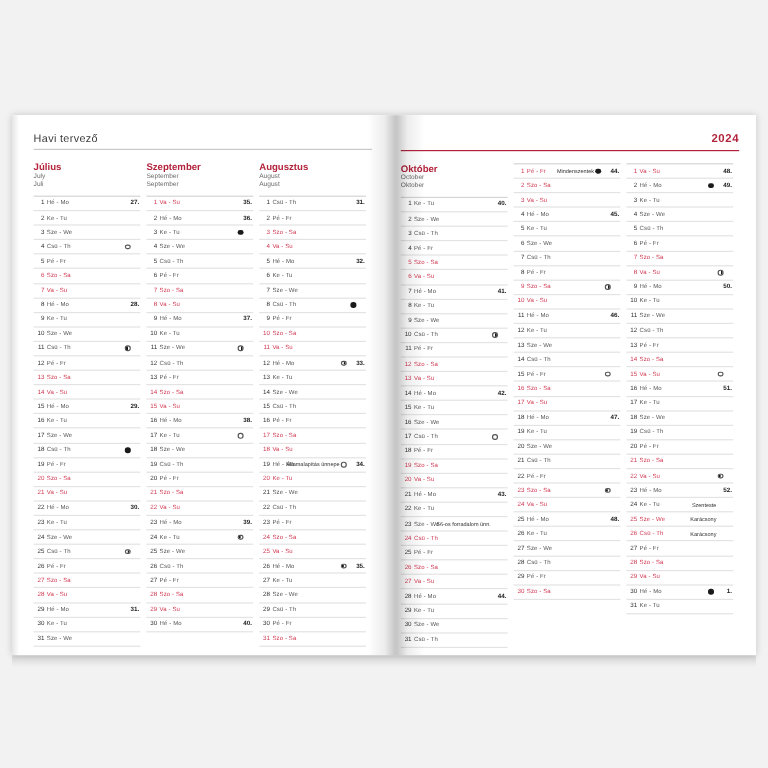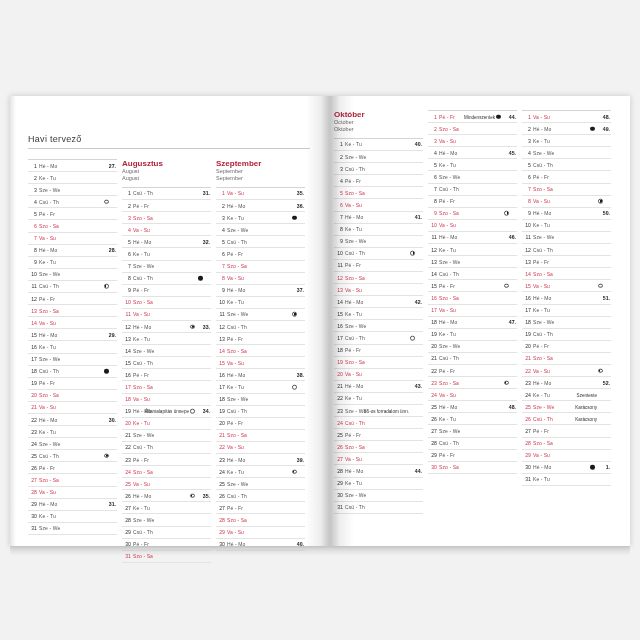--- a/index.html
+++ b/index.html
@@ -42,21 +42,21 @@
   }
   .edge{
     position:absolute;top:0;width:6px;height:450px;
     background:linear-gradient(to right,rgba(0,0,0,.10),rgba(0,0,0,0));
     z-index:4;
   }
 
   .topbar{
     display:flex;align-items:flex-start;justify-content:space-between;
     border-bottom:1px solid #c9c9c9;
-    padding-bottom:4px;margin-bottom:10px;margin-top:24px;
+    padding-bottom:4px;margin-bottom:10px;
   }
   .doc-title{font-size:9px;color:#3a3a3a;letter-spacing:.3px;}
   .year{font-size:9.5px;color:#b2233c;font-weight:bold;letter-spacing:.5px;}
   .topbar.right-bar{border-bottom:1px solid #b2233c;}
 
   .months{display:flex;gap:0;}
   .month{flex:1 1 0;min-width:0;padding-right:5px;box-sizing:border-box;}
 
   .m-head{margin-bottom:5px;}
   .m-head .hu{font-size:8px;font-weight:bold;color:#b2233c;line-height:1.15;}
@@ -104,20 +104,25 @@
 <div class="page">
 
   <div class="spread">
 
     <div class="leaf left">
       <div class="topbar">
         <div class="doc-title">Havi tervező</div>
       </div>
       <div class="months" id="left-months">
           <div class="month">
+            <div class="m-head">
+              <div class="hu">Július</div>
+              <div class="en">July</div>
+              <div class="de">Juli</div>
+            </div>
             <div class="daylist">
               <div class="day">
                 <span class="num">1</span>
                 <span class="dow">Hé - Mo</span>
                 <span class="wk">27.</span>
               </div>
               <div class="day">
                 <span class="num">2</span>
                 <span class="dow">Ke - Tu</span>
               </div>
@@ -237,20 +242,159 @@
                 <span class="dow">Hé - Mo</span>
                 <span class="wk">31.</span>
               </div>
               <div class="day">
                 <span class="num">30</span>
                 <span class="dow">Ke - Tu</span>
               </div>
               <div class="day">
                 <span class="num">31</span>
                 <span class="dow">Sze - We</span>
+              </div>
+            </div>
+          </div>
+          <div class="month">
+            <div class="m-head">
+              <div class="hu">Szeptember</div>
+              <div class="en">September</div>
+              <div class="de">September</div>
+            </div>
+            <div class="daylist">
+              <div class="day sun">
+                <span class="num">1</span>
+                <span class="dow">Va - Su</span>
+                <span class="wk">35.</span>
+              </div>
+              <div class="day">
+                <span class="num">2</span>
+                <span class="dow">Hé - Mo</span>
+                <span class="wk">36.</span>
+              </div>
+              <div class="day">
+                <span class="num">3</span>
+                <span class="dow">Ke - Tu</span>
+                <span class="moon new" style="right: 8px;"></span>
+              </div>
+              <div class="day">
+                <span class="num">4</span>
+                <span class="dow">Sze - We</span>
+              </div>
+              <div class="day">
+                <span class="num">5</span>
+                <span class="dow">Csü - Th</span>
+              </div>
+              <div class="day">
+                <span class="num">6</span>
+                <span class="dow">Pé - Fr</span>
+              </div>
+              <div class="day sat">
+                <span class="num">7</span>
+                <span class="dow">Szo - Sa</span>
+              </div>
+              <div class="day sun">
+                <span class="num">8</span>
+                <span class="dow">Va - Su</span>
+              </div>
+              <div class="day">
+                <span class="num">9</span>
+                <span class="dow">Hé - Mo</span>
+                <span class="wk">37.</span>
+              </div>
+              <div class="day">
+                <span class="num">10</span>
+                <span class="dow">Ke - Tu</span>
+              </div>
+              <div class="day">
+                <span class="num">11</span>
+                <span class="dow">Sze - We</span>
+                <span class="moon first" style="right: 8px;"></span>
+              </div>
+              <div class="day">
+                <span class="num">12</span>
+                <span class="dow">Csü - Th</span>
+              </div>
+              <div class="day">
+                <span class="num">13</span>
+                <span class="dow">Pé - Fr</span>
+              </div>
+              <div class="day sat">
+                <span class="num">14</span>
+                <span class="dow">Szo - Sa</span>
+              </div>
+              <div class="day sun">
+                <span class="num">15</span>
+                <span class="dow">Va - Su</span>
+              </div>
+              <div class="day">
+                <span class="num">16</span>
+                <span class="dow">Hé - Mo</span>
+                <span class="wk">38.</span>
+              </div>
+              <div class="day">
+                <span class="num">17</span>
+                <span class="dow">Ke - Tu</span>
+                <span class="moon full" style="right: 8px;"></span>
+              </div>
+              <div class="day">
+                <span class="num">18</span>
+                <span class="dow">Sze - We</span>
+              </div>
+              <div class="day">
+                <span class="num">19</span>
+                <span class="dow">Csü - Th</span>
+              </div>
+              <div class="day">
+                <span class="num">20</span>
+                <span class="dow">Pé - Fr</span>
+              </div>
+              <div class="day sat">
+                <span class="num">21</span>
+                <span class="dow">Szo - Sa</span>
+              </div>
+              <div class="day sun">
+                <span class="num">22</span>
+                <span class="dow">Va - Su</span>
+              </div>
+              <div class="day">
+                <span class="num">23</span>
+                <span class="dow">Hé - Mo</span>
+                <span class="wk">39.</span>
+              </div>
+              <div class="day">
+                <span class="num">24</span>
+                <span class="dow">Ke - Tu</span>
+                <span class="moon last" style="right: 8px;"></span>
+              </div>
+              <div class="day">
+                <span class="num">25</span>
+                <span class="dow">Sze - We</span>
+              </div>
+              <div class="day">
+                <span class="num">26</span>
+                <span class="dow">Csü - Th</span>
+              </div>
+              <div class="day">
+                <span class="num">27</span>
+                <span class="dow">Pé - Fr</span>
+              </div>
+              <div class="day sat">
+                <span class="num">28</span>
+                <span class="dow">Szo - Sa</span>
+              </div>
+              <div class="day sun">
+                <span class="num">29</span>
+                <span class="dow">Va - Su</span>
+              </div>
+              <div class="day">
+                <span class="num">30</span>
+                <span class="dow">Hé - Mo</span>
+                <span class="wk">40.</span>
               </div>
             </div>
           </div>
           <div class="month">
             <div class="m-head">
               <div class="hu">Augusztus</div>
               <div class="en">August</div>
               <div class="de">August</div>
             </div>
             <div class="daylist">
@@ -383,164 +527,29 @@
               <div class="day">
                 <span class="num">30</span>
                 <span class="dow">Pé - Fr</span>
               </div>
               <div class="day sat">
                 <span class="num">31</span>
                 <span class="dow">Szo - Sa</span>
               </div>
             </div>
           </div>
-          <div class="month">
-            <div class="m-head">
-              <div class="hu">Szeptember</div>
-              <div class="en">September</div>
-              <div class="de">September</div>
-            </div>
-            <div class="daylist">
-              <div class="day sun">
-                <span class="num">1</span>
-                <span class="dow">Va - Su</span>
-                <span class="wk">35.</span>
-              </div>
-              <div class="day">
-                <span class="num">2</span>
-                <span class="dow">Hé - Mo</span>
-                <span class="wk">36.</span>
-              </div>
-              <div class="day">
-                <span class="num">3</span>
-                <span class="dow">Ke - Tu</span>
-                <span class="moon new" style="right: 8px;"></span>
-              </div>
-              <div class="day">
-                <span class="num">4</span>
-                <span class="dow">Sze - We</span>
-              </div>
-              <div class="day">
-                <span class="num">5</span>
-                <span class="dow">Csü - Th</span>
-              </div>
-              <div class="day">
-                <span class="num">6</span>
-                <span class="dow">Pé - Fr</span>
-              </div>
-              <div class="day sat">
-                <span class="num">7</span>
-                <span class="dow">Szo - Sa</span>
-              </div>
-              <div class="day sun">
-                <span class="num">8</span>
-                <span class="dow">Va - Su</span>
-              </div>
-              <div class="day">
-                <span class="num">9</span>
-                <span class="dow">Hé - Mo</span>
-                <span class="wk">37.</span>
-              </div>
-              <div class="day">
-                <span class="num">10</span>
-                <span class="dow">Ke - Tu</span>
-              </div>
-              <div class="day">
-                <span class="num">11</span>
-                <span class="dow">Sze - We</span>
-                <span class="moon first" style="right: 8px;"></span>
-              </div>
-              <div class="day">
-                <span class="num">12</span>
-                <span class="dow">Csü - Th</span>
-              </div>
-              <div class="day">
-                <span class="num">13</span>
-                <span class="dow">Pé - Fr</span>
-              </div>
-              <div class="day sat">
-                <span class="num">14</span>
-                <span class="dow">Szo - Sa</span>
-              </div>
-              <div class="day sun">
-                <span class="num">15</span>
-                <span class="dow">Va - Su</span>
-              </div>
-              <div class="day">
-                <span class="num">16</span>
-                <span class="dow">Hé - Mo</span>
-                <span class="wk">38.</span>
-              </div>
-              <div class="day">
-                <span class="num">17</span>
-                <span class="dow">Ke - Tu</span>
-                <span class="moon full" style="right: 8px;"></span>
-              </div>
-              <div class="day">
-                <span class="num">18</span>
-                <span class="dow">Sze - We</span>
-              </div>
-              <div class="day">
-                <span class="num">19</span>
-                <span class="dow">Csü - Th</span>
-              </div>
-              <div class="day">
-                <span class="num">20</span>
-                <span class="dow">Pé - Fr</span>
-              </div>
-              <div class="day sat">
-                <span class="num">21</span>
-                <span class="dow">Szo - Sa</span>
-              </div>
-              <div class="day sun">
-                <span class="num">22</span>
-                <span class="dow">Va - Su</span>
-              </div>
-              <div class="day">
-                <span class="num">23</span>
-                <span class="dow">Hé - Mo</span>
-                <span class="wk">39.</span>
-              </div>
-              <div class="day">
-                <span class="num">24</span>
-                <span class="dow">Ke - Tu</span>
-                <span class="moon last" style="right: 8px;"></span>
-              </div>
-              <div class="day">
-                <span class="num">25</span>
-                <span class="dow">Sze - We</span>
-              </div>
-              <div class="day">
-                <span class="num">26</span>
-                <span class="dow">Csü - Th</span>
-              </div>
-              <div class="day">
-                <span class="num">27</span>
-                <span class="dow">Pé - Fr</span>
-              </div>
-              <div class="day sat">
-                <span class="num">28</span>
-                <span class="dow">Szo - Sa</span>
-              </div>
-              <div class="day sun">
-                <span class="num">29</span>
-                <span class="dow">Va - Su</span>
-              </div>
-              <div class="day">
-                <span class="num">30</span>
-                <span class="dow">Hé - Mo</span>
-                <span class="wk">40.</span>
-              </div>
-            </div>
-          </div>
         </div>
       <div class="edge" style="left:0;"></div>
     </div>
 
     <div class="leaf right">
+      <div class="topbar right-bar">
+        <div class="doc-title"></div>
+        <div class="year">2024</div>
+      </div>
       <div class="months" id="right-months">
           <div class="month">
             <div class="m-head">
               <div class="hu">Október</div>
               <div class="en">October</div>
               <div class="de">Oktober</div>
             </div>
             <div class="daylist">
               <div class="day">
                 <span class="num">1</span>

